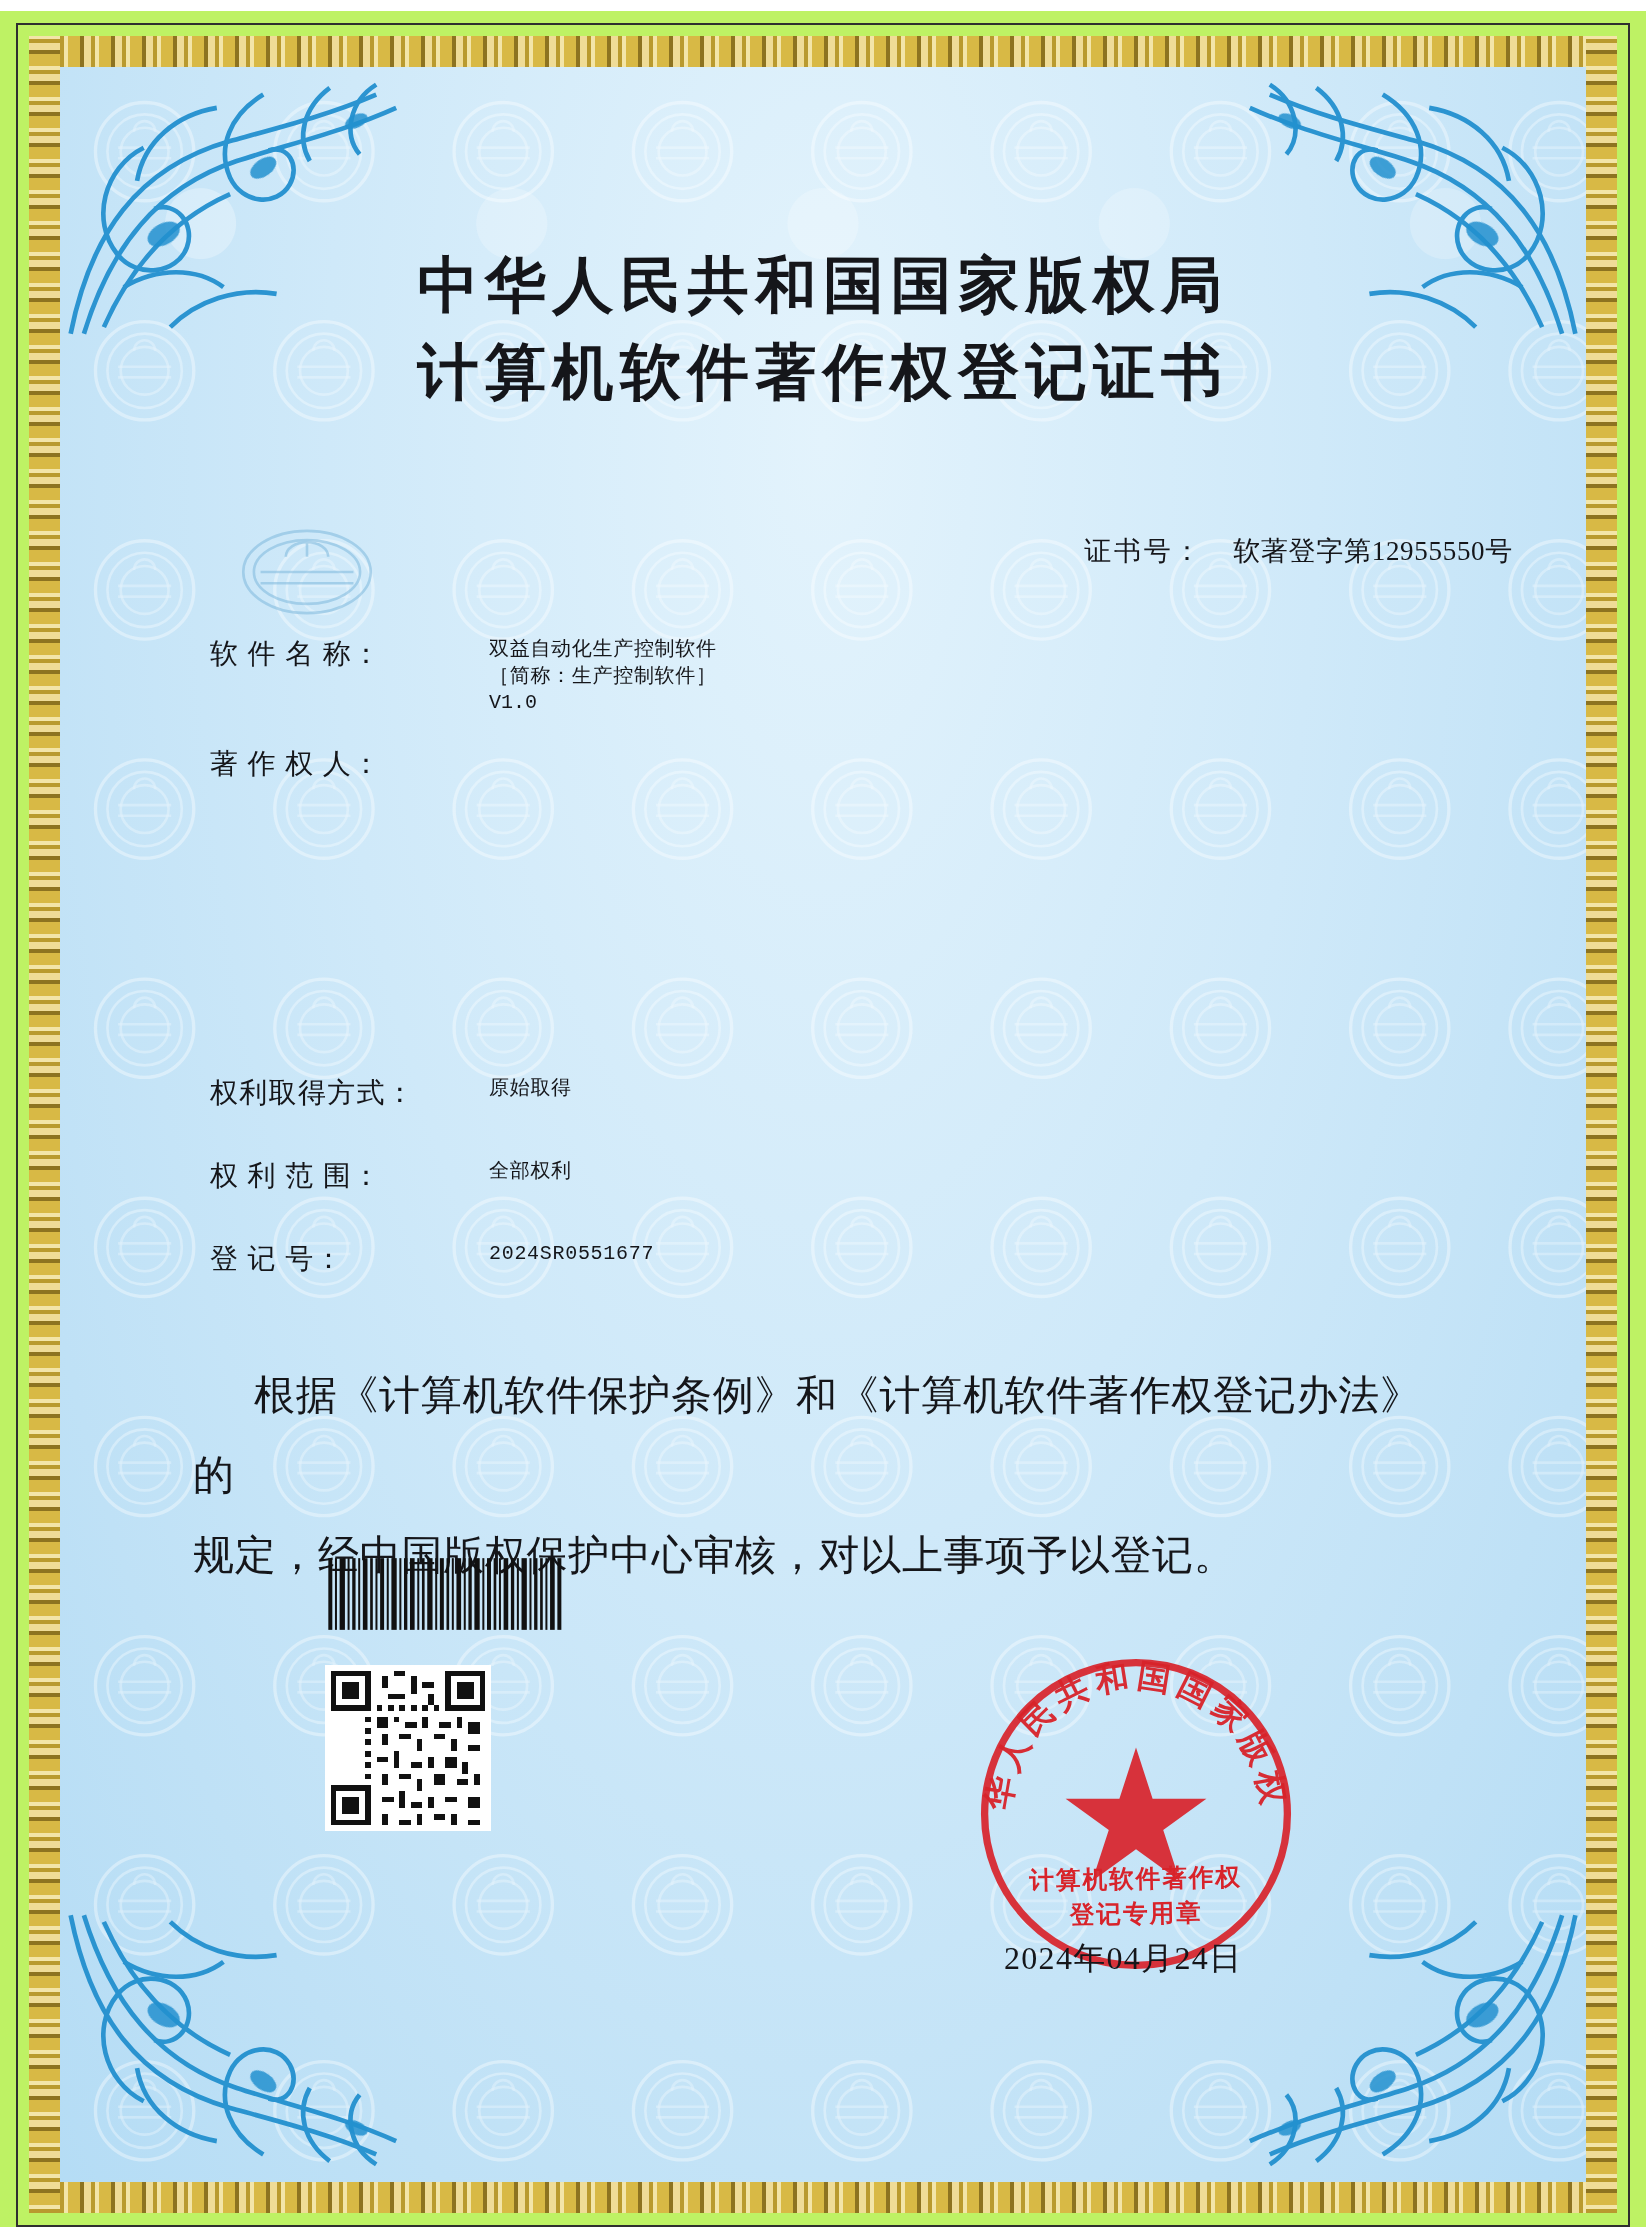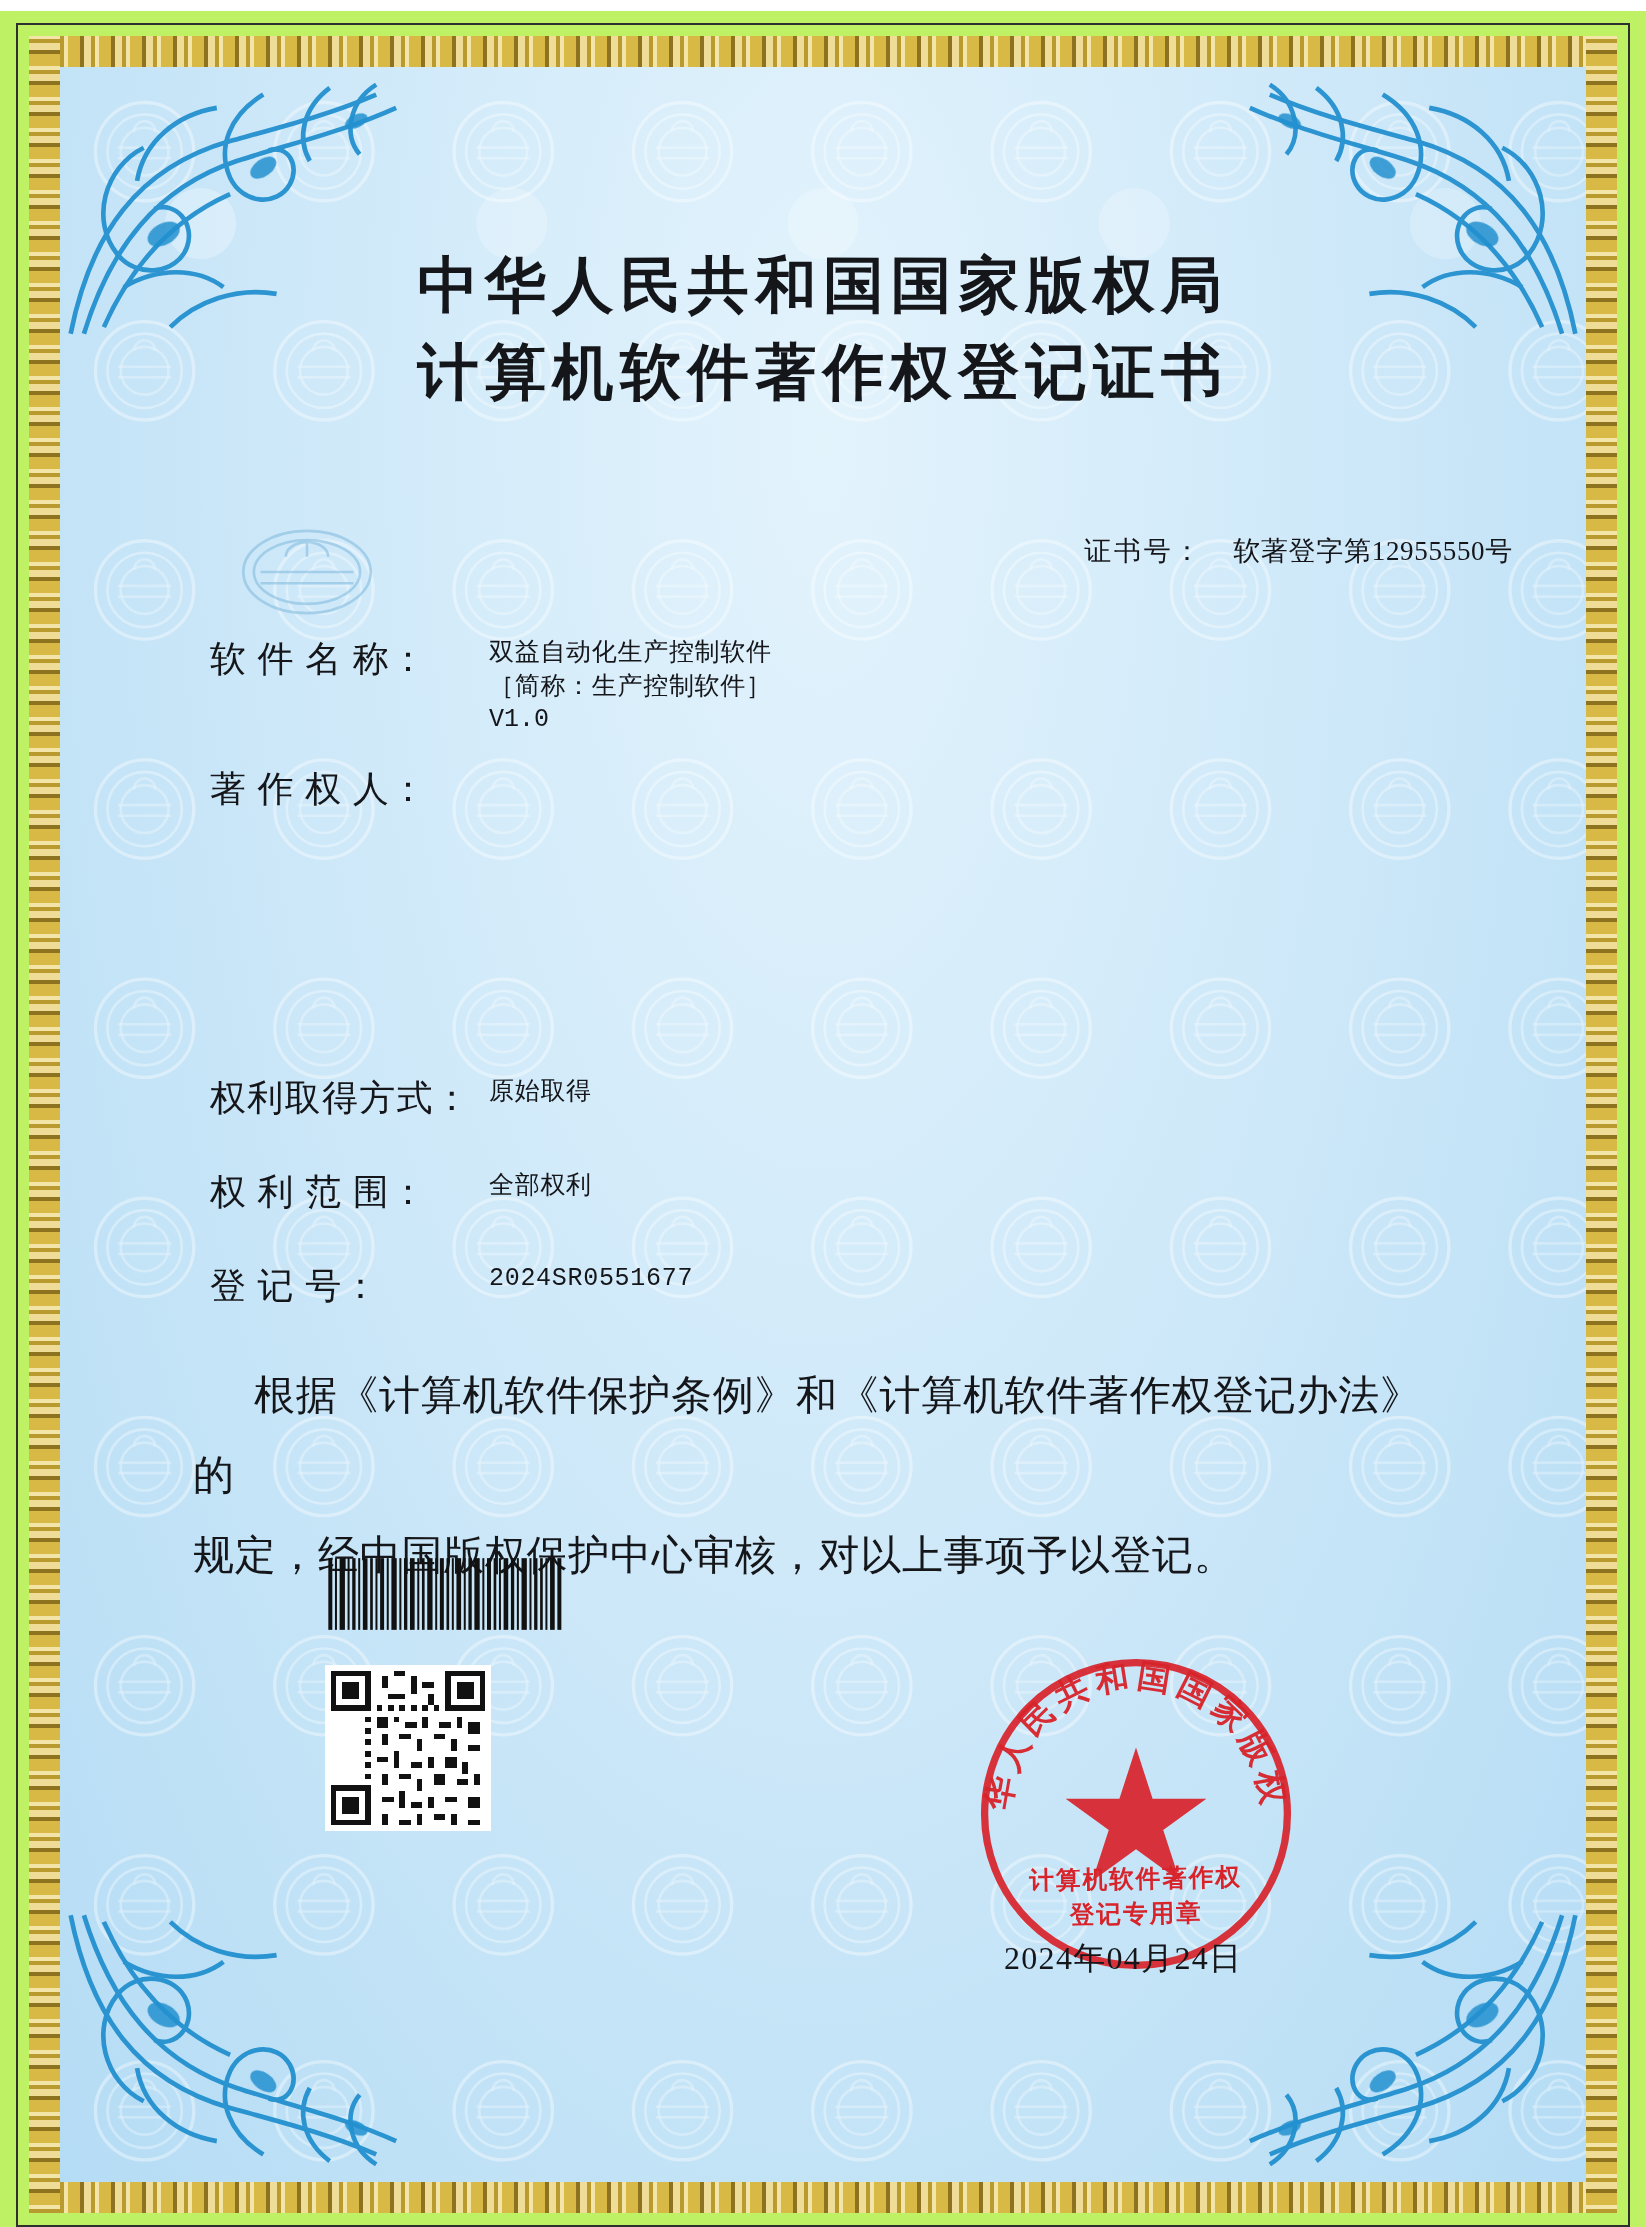--- a/index.html
+++ b/index.html
@@ -172,27 +172,27 @@
     width: 1262px;
   }
   .row {
     display: flex;
     align-items: flex-start;
     margin-bottom: 28px;
   }
   .row .key {
     width: 279px;
     flex: 0 0 279px;
-    font-size: 36px;
+    font-size: 28px;
     color: #15161a;
     letter-spacing: 1.3px;
     white-space: nowrap;
   }
   .row .val {
-    font-size: 25px;
+    font-size: 20px;
     color: #15161a;
     letter-spacing: 0.7px;
     line-height: 1.36;
   }
   .row .val .sub { display: block; }
   .mono { font-family: "Liberation Mono", monospace; letter-spacing: 0px; }
 
   .fields-2 {
     position: absolute;
     left: 210px;

